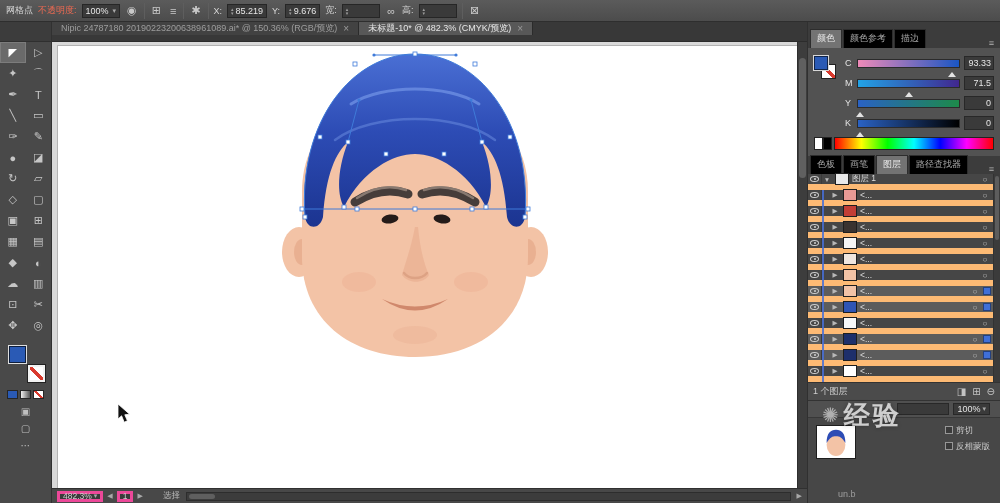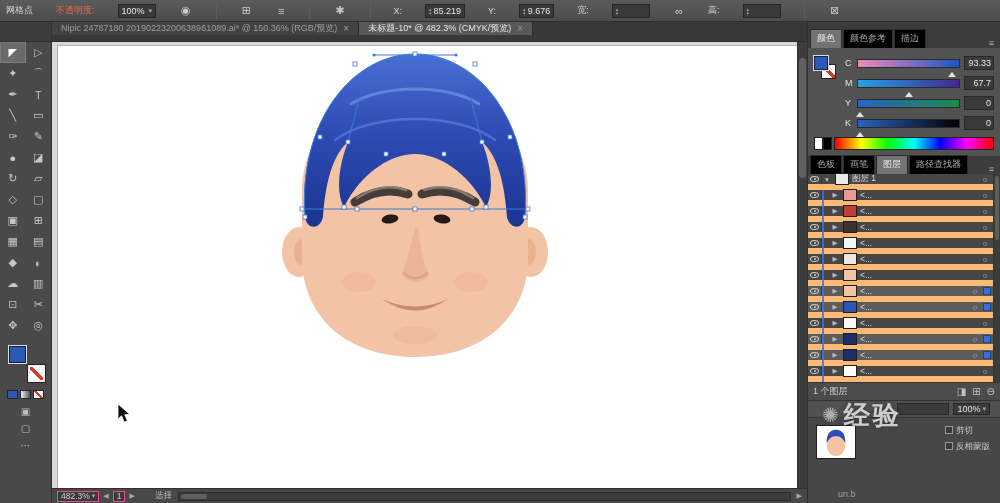--- a/index.html
+++ b/index.html
@@ -1,21 +1,21 @@
 <!DOCTYPE html>
 <html><head>
 <meta charset="utf-8">
 <style>
   *{box-sizing:border-box;margin:0;padding:0}
   html,body{width:1000px;height:503px;overflow:hidden}
   body{font-family:"Liberation Sans","DejaVu Sans",sans-serif;font-size:9px;background:#4d4d4d;color:#d6d6d6}
   .app{display:flex;flex-direction:column;width:1000px;height:503px}
 
   
-  .control-bar{height:22px;background:linear-gradient(#5b5b5b,#4c4c4c);border-bottom:1px solid #2e2e2e;display:flex;align-items:center;gap:23px;padding:0 6px;flex:0 0 auto}
+  .control-bar{height:22px;background:linear-gradient(#5b5b5b,#4c4c4c);border-bottom:1px solid #2e2e2e;display:flex;align-items:center;gap:5px;padding:0 6px;flex:0 0 auto}
   .cb-label{color:#d8d8d8;white-space:nowrap}
   .lbl-link{color:#ef6a52;white-space:nowrap}
   .cfield{display:flex;align-items:center;gap:2px;background:#3a3a3a;border:1px solid #262626;height:14px;padding:0 3px;color:#e6e6e6;min-width:34px}
   .cfield .stp{display:flex;flex-direction:column;font-size:5px;line-height:4px;color:#9e9e9e}
   .cb-icon{color:#c9c9c9;font-size:11px;padding:0 2px;cursor:pointer}
   .cb-sep{width:1px;height:16px;background:#3a3a3a;border-right:1px solid #5e5e5e}
   .dd{color:#aaa;font-size:7px;margin-left:2px}
 
   
   .body{flex:1;display:flex;min-height:0}
@@ -43,21 +43,21 @@
   .doc-tab{display:flex;align-items:center;gap:6px;padding:0 9px;background:#424242;color:#9d9d9d;border-right:1px solid #2b2b2b;white-space:nowrap;overflow:hidden;max-width:375px;cursor:pointer}
   .doc-tab.active{background:#585858;color:#e6e6e6}
   .dt-close{color:#9a9a9a;font-size:10px;cursor:pointer}
   .canvas{flex:1;position:relative;background:#d9d9d9;min-height:0;overflow:hidden}
   .artboard{position:absolute;left:6px;top:4px;right:10px;bottom:0;background:#fff;box-shadow:0 0 0 1px #b3b3b3}
   svg.art{position:absolute;left:0;top:0;width:100%;height:100%}
   .vscroll{position:absolute;right:0;top:0;bottom:0;width:10px;background:#3d3d3d;border-left:1px solid #2e2e2e}
   .vthumb{position:absolute;left:1px;right:1px;top:16px;height:120px;background:#606060;border-radius:4px}
 
   .status-bar{height:15px;background:#484848;border-top:1px solid #303030;display:flex;align-items:center;gap:4px;padding:0 5px;font-size:8.5px;color:#cfcfcf;flex:0 0 auto}
-  .sb-field{background:#3a3a3a;border:1px solid #ec4899;height:11px;display:flex;align-items:center;padding:0 3px;gap:2px}
+  .sb-field{background:#3a3a3a;border:3px solid #ec4899;height:11px;display:flex;align-items:center;padding:0 3px;gap:2px}
   .sb-arrow{color:#a8a8a8;font-size:7px;cursor:pointer}
   .hscroll{flex:1;height:9px;background:#3c3c3c;border:1px solid #2d2d2d;position:relative;margin:0 2px}
   .hthumb{position:absolute;left:2px;top:1px;bottom:1px;width:26px;background:#5f5f5f;border-radius:3px}
 
   
   .rightcol{width:193px;background:#4a4a4a;border-left:1px solid #303030;display:flex;flex-direction:column;flex:0 0 auto;position:relative}
   .rc-spacer{height:8px;background:#3c3c3c}
   .ptabs{height:18px;display:flex;align-items:flex-end;background:#3c3c3c;padding:0 2px}
   .ptab{padding:2px 6px 3px;color:#a8a8a8;background:#000000;border:1px solid #2d2d2d;border-bottom:none;margin-right:1px;white-space:nowrap;cursor:pointer}
   .ptab.active{background:#737373;color:#e8e8e8}
@@ -433,21 +433,21 @@
                 <span class="ch-thumb" style="left: 93%;"></span>
               </div>
               <span class="ch-val">93.33</span>
             </div>
 
             <div class="ch">
               <span class="ch-label">M</span>
               <div class="ch-slider" style="background: linear-gradient(90deg, rgb(34, 163, 230), rgb(65, 39, 143));">
                 <span class="ch-thumb" style="left: 50%;"></span>
               </div>
-              <span class="ch-val">67.7</span>
+              <span class="ch-val">71.5</span>
             </div>
 
             <div class="ch">
               <span class="ch-label">Y</span>
               <div class="ch-slider" style="background: linear-gradient(90deg, rgb(42, 98, 196), rgb(29, 138, 74));">
                 <span class="ch-thumb" style="left: 2%;"></span>
               </div>
               <span class="ch-val">0</span>
             </div>
 

